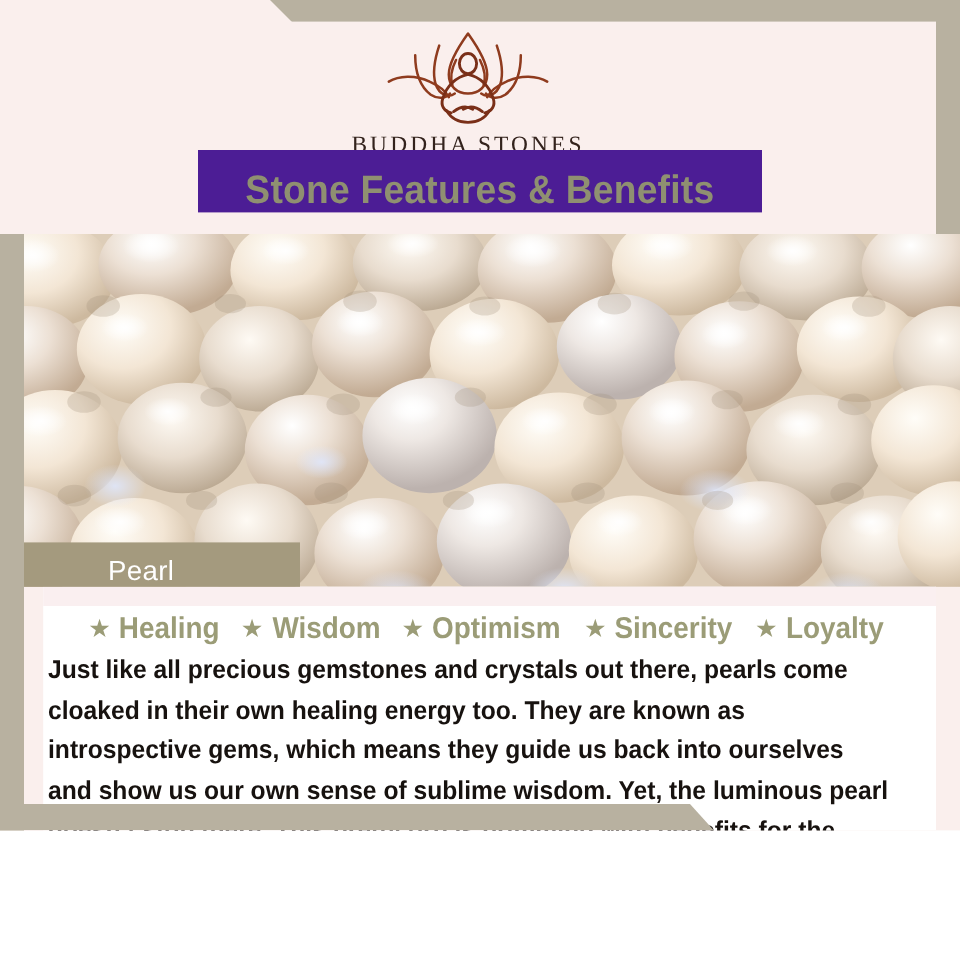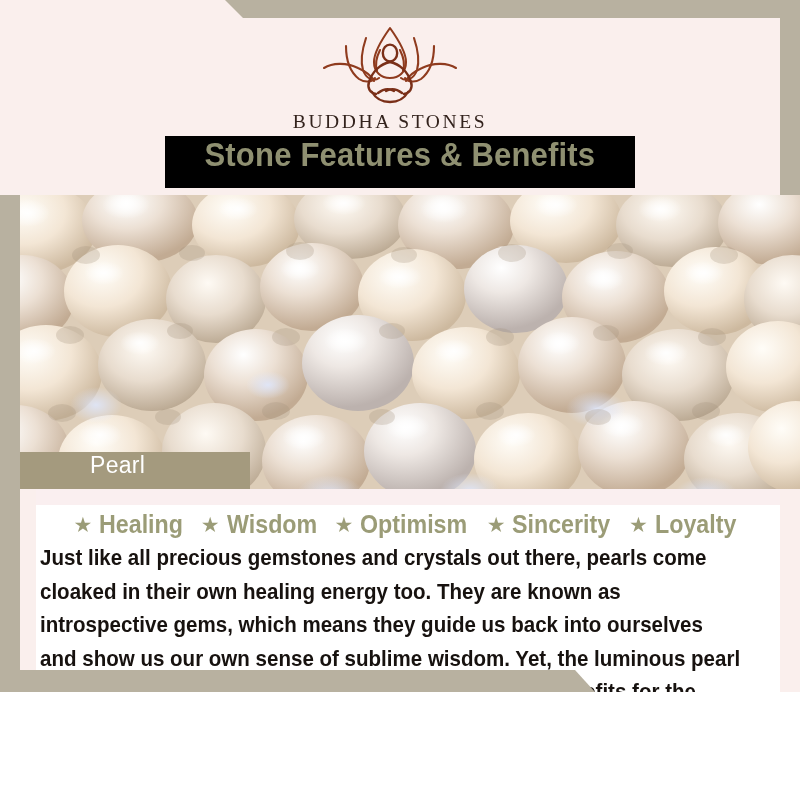--- a/index.html
+++ b/index.html
@@ -98,26 +98,26 @@
     letter-spacing: 2.6px;
     color: #33231d;
     margin-top: 1px;
     white-space: nowrap;
   }
 
   
   .title-panel {
     position: absolute;
     left: 165px;
-    top: 136px;
+    top: 125px;
     width: 470px;
     height: 52px;
-    background: #000000;
+    background: #4c1d95;
     display: flex;
-    align-items: flex-start;
+    align-items: flex-end;
     justify-content: center;
     z-index: 3;
   }
   .title-text {
     font-family: "Liberation Sans Narrow", "Liberation Sans", sans-serif;
     font-weight: bold;
     font-size: 33px;
     color: #8f9071;
     letter-spacing: 0.2px;
     transform: scaleX(0.94);
@@ -143,21 +143,21 @@
 
   
   .stone-banner {
     position: absolute;
     left: 20px;
     top: 452px;
     width: 230px;
     height: 37px;
     background: #a49a7e;
     display: flex;
-    align-items: flex-start;
+    align-items: flex-end;
     z-index: 5;
   }
   .stone-banner-label {
     color: #ffffff;
     font-family: "Liberation Sans", sans-serif;
     font-size: 23px;
     font-weight: 500;
     padding-left: 70px;
     letter-spacing: 0.3px;
     white-space: nowrap;

